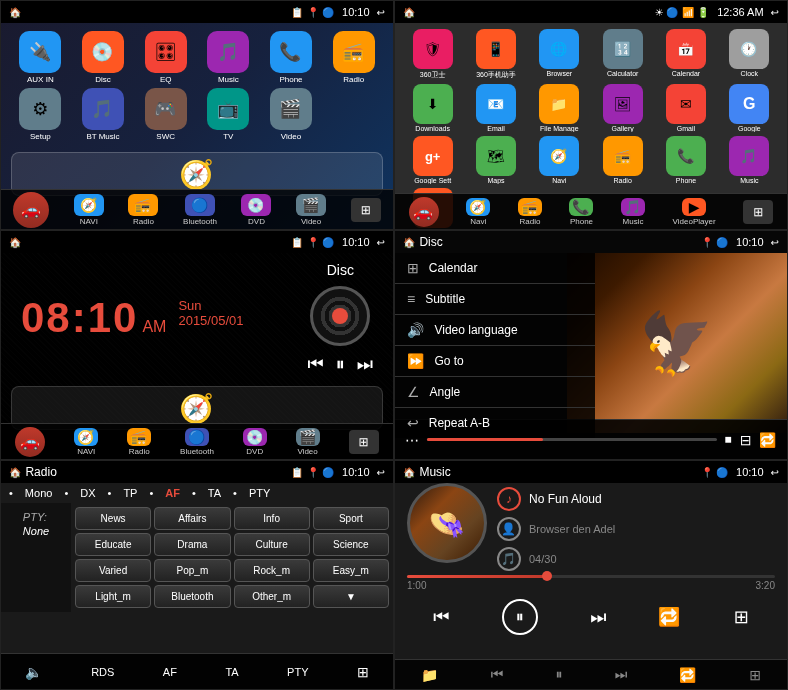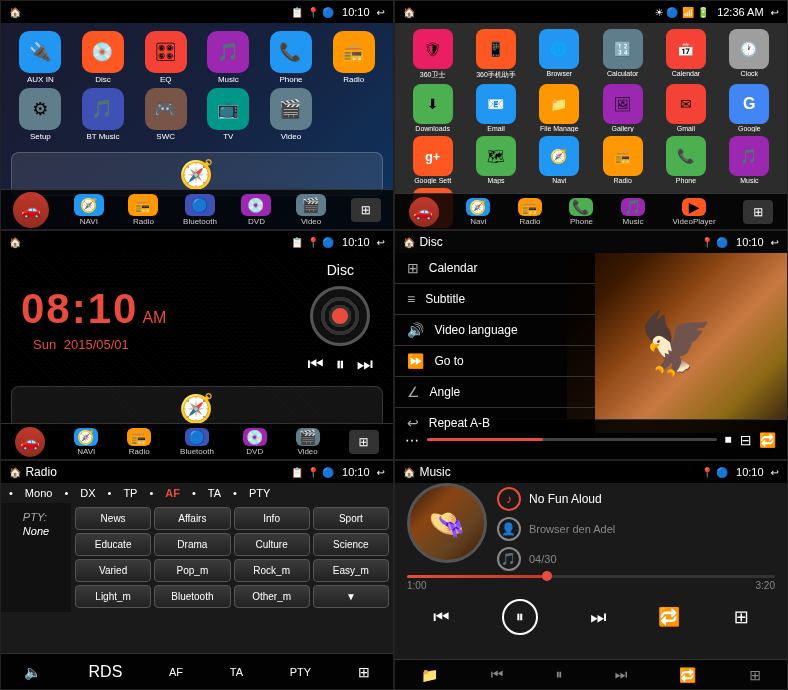--- a/index.html
+++ b/index.html
@@ -27,21 +27,21 @@
     .p2 .app-grid2 { display: grid; grid-template-columns: repeat(6, 1fr); gap: 4px; padding: 6px 8px; }
     .app-icon2 { display: flex; flex-direction: column; align-items: center; gap: 1px; }
     .app-icon2 .icon-box2 { width: 40px; height: 40px; border-radius: 8px; display: flex; align-items: center; justify-content: center; font-size: 20px; overflow: hidden; }
     .app-icon2 .icon-label2 { font-size: 7px; color: #fff; text-align: center; white-space: nowrap; overflow: hidden; width: 42px; text-overflow: ellipsis; }
     .p2 .bottom-nav2 { position: absolute; bottom: 0; left: 0; right: 0; height: 40px; background: rgba(0,0,0,0.8); display: flex; align-items: center; justify-content: space-around; border-top: 1px solid #333; }
 
     
     .p3 { background: radial-gradient(ellipse at center, #1a1a1a 0%, #0d0d0d 100%); background-image: repeating-linear-gradient(45deg, transparent, transparent 3px, rgba(255,255,255,0.01) 3px, rgba(255,255,255,0.01) 4px); }
     .p3 .status-bar { background: #000; height: 22px; display: flex; justify-content: space-between; align-items: center; padding: 0 8px; font-size: 10px; color: #fff; }
     .p3-content { display: flex; align-items: center; padding: 15px 20px; gap: 30px; height: 130px; }
-    .clock-section { display: flex; flex-direction: column; }
+    .clock-section { display: flex; flex-direction: row; }
     .clock-time { font-size: 42px; font-weight: bold; color: #e74c3c; letter-spacing: 2px; }
     .clock-ampm { font-size: 16px; color: #e74c3c; margin-left: 4px; }
     .clock-date { font-size: 13px; color: #ccc; margin-top: 4px; margin-left: 12px; }
     .clock-date span { color: #e74c3c; margin-right: 4px; }
     .disc-section { display: flex; flex-direction: column; align-items: center; gap: 8px; }
     .disc-label { color: #fff; font-size: 14px; }
     .disc-circle { width: 60px; height: 60px; border-radius: 50%; background: radial-gradient(circle, #333 30%, #111 30%, #111 40%, #333 40%, #333 50%, #111 50%); border: 3px solid #555; display: flex; align-items: center; justify-content: center; }
     .disc-inner { width: 16px; height: 16px; border-radius: 50%; background: #e74c3c; }
     .disc-controls { display: flex; gap: 12px; align-items: center; }
     .disc-controls button { background: none; border: none; color: #fff; font-size: 18px; cursor: pointer; }
@@ -498,21 +498,21 @@
       <button class="p5-btn">Rock_m</button>
       <button class="p5-btn">Easy_m</button>
       <button class="p5-btn">Light_m</button>
       <button class="p5-btn">Bluetooth</button>
       <button class="p5-btn">Other_m</button>
       <button class="p5-btn">▼</button>
     </div>
   </div>
   <div style="position:absolute;bottom:0;left:0;right:0;height:36px;background:rgba(0,0,0,0.9);display:flex;align-items:center;justify-content:space-around;border-top:1px solid #333;">
     <span style="color:#fff;font-size:14px;">🔈</span>
-    <span style="color:#fff;font-size:16px;">RDS</span>
+    <span style="color:#fff;font-size:11px;">RDS</span>
     <span style="color:#fff;font-size:11px;">AF</span>
     <span style="color:#fff;font-size:11px;">TA</span>
     <span style="color:#fff;font-size:11px;">PTY</span>
     <span style="color:#fff;font-size:14px;">⊞</span>
   </div>
 </div>
 
 <div class="panel p6" style="position:relative;">
   <div class="status-bar">
     <div style="display:flex;align-items:center;gap:4px;">

